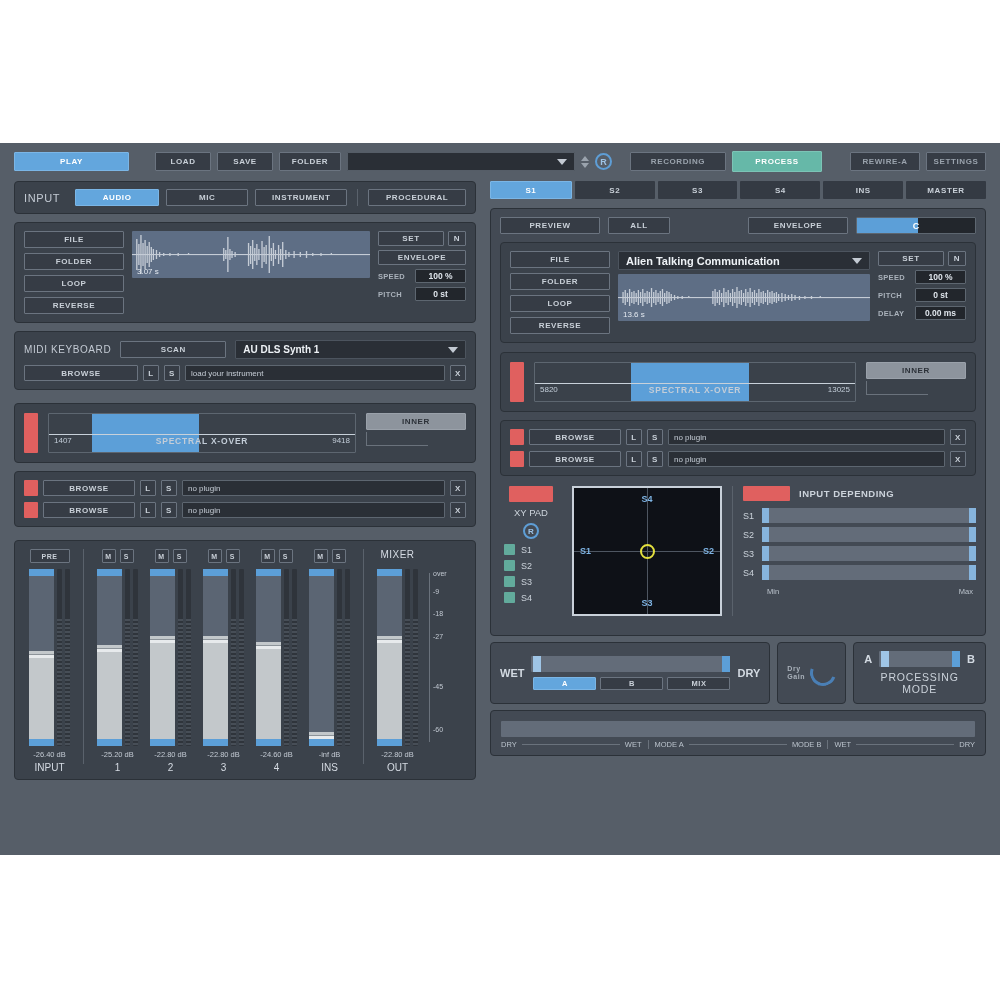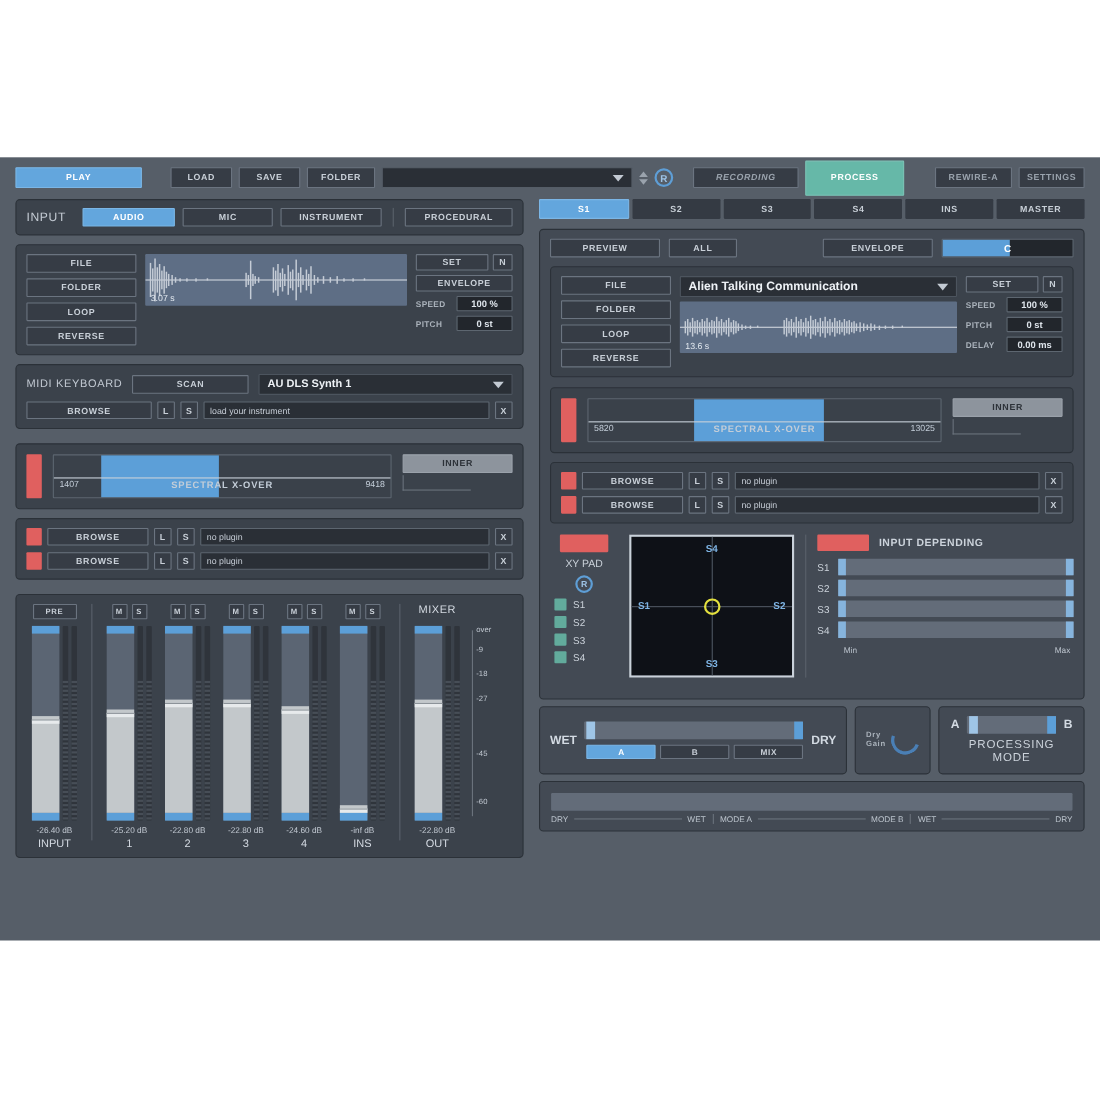--- a/index.html
+++ b/index.html
@@ -196,22 +196,22 @@
     <div id="preset-select">
       <span style="flex:1;color:#c6cdd6;font-size:9px;"></span>
       <span class="caret"></span>
     </div>
     <div class="spin">
         <i class="u"></i>
         <i class="d"></i>
       </div>
     <div class="rbtn">R</div>
     <div style="width:6px"></div>
-    <div class="btn dim" style="width:96px;height:19px;font-style:italic;">RECORDING</div>
-    <div class="btn green" style="width:90px;height:32px;">PROCESS</div>
+    <div class="btn dim" style="width:96px;height:19px;">RECORDING</div>
+    <div class="btn green" style="width:90px;height:21px;">PROCESS</div>
     <div style="width:16px"></div>
     <div class="btn dim" style="width:70px;height:19px;">REWIRE-A</div>
     <div class="btn dim" style="width:60px;height:19px;">SETTINGS</div>
   </div>
 
   <div id="cols">
 
     <div id="left">
 
       <div class="panel" id="inputrow">

